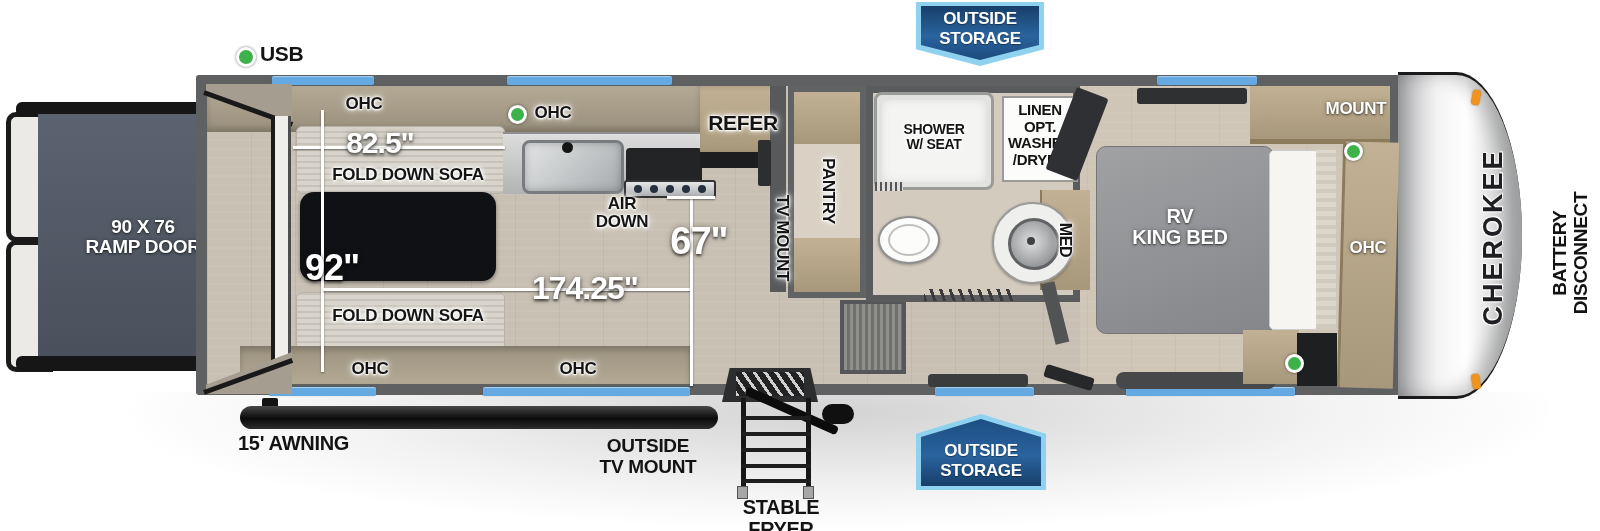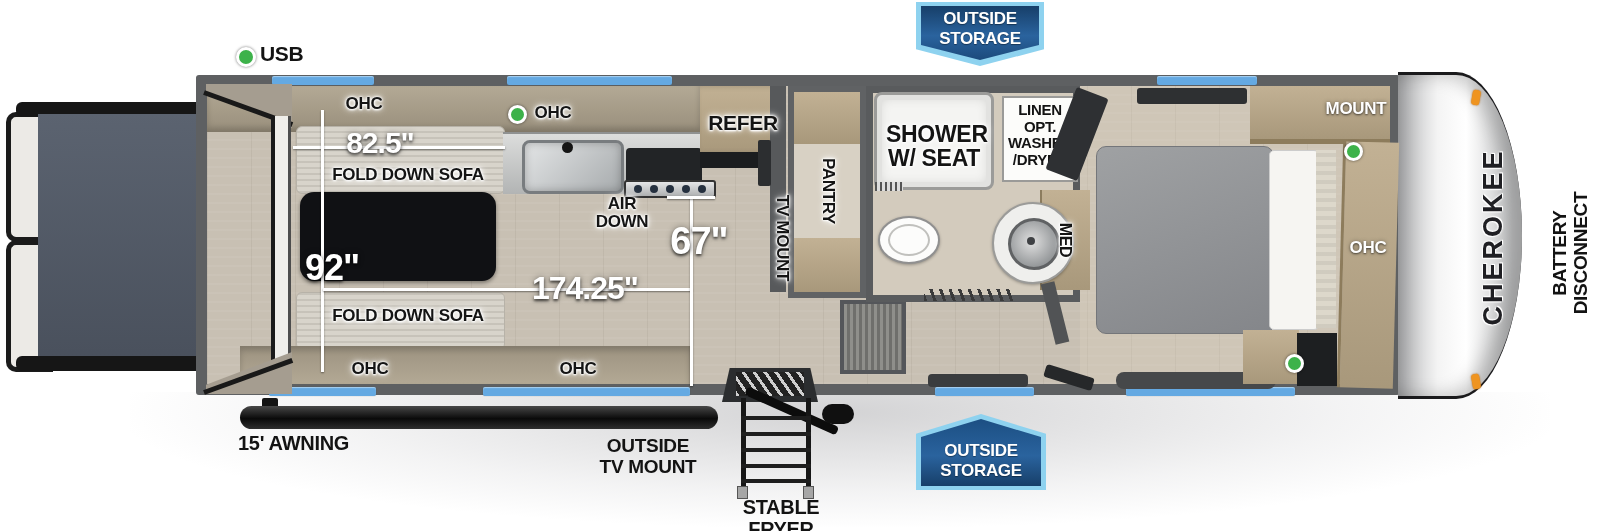--- a/index.html
+++ b/index.html
@@ -37,20 +37,22 @@
 <div id="stage">
 
   <div class="abs" style="left:130px;top:392px;width:1420px;height:135px;
               background:radial-gradient(ellipse at 50% 15%,rgba(110,110,115,.30),rgba(160,160,165,.12) 50%,transparent 72%);"></div>
 
   <div class="abs" style="left:6px;top:112px;width:42px;height:120px;background:#eceae6;border:5px solid #1b1b1b;border-right:none;border-radius:10px 0 0 10px;"></div>
   <div class="abs" style="left:6px;top:240px;width:42px;height:122px;background:#eceae6;border:5px solid #1b1b1b;border-right:none;border-radius:10px 0 0 10px;"></div>
   <div class="abs" style="left:16px;top:102px;width:186px;height:15px;background:#161616;border-radius:6px 0 0 6px;"></div>
   <div class="abs" style="left:38px;top:114px;width:162px;height:252px;background:linear-gradient(180deg,#5b6370,#49505c);"></div>
   <div class="abs" style="left:16px;top:356px;width:186px;height:15px;background:#161616;border-radius:6px 0 0 6px;"></div>
+  <div class="abs wlbl" style="left:58px;top:217px;width:170px;font-size:19px;">90 X 76
+RAMP DOOR</div>
 
   <div class="abs" style="left:196px;top:75px;width:1204px;height:320px;box-sizing:border-box;border:11px solid #5e6062;border-radius:3px;
               background:#c8c0b3;
               background-image:repeating-linear-gradient(90deg,rgba(90,80,65,.08) 0 1px,transparent 1px 44px),
                                repeating-linear-gradient(0deg,rgba(255,255,255,.05) 0 2px,transparent 2px 9px);"></div>
   <div class="abs" style="left:1080px;top:86px;width:309px;height:298px;background:rgba(228,216,196,.25);"></div>
 
   <div class="abs" style="left:1398px;top:72px;width:124px;height:327px;box-sizing:border-box;
               border-top:3px solid #1a1a1c;border-bottom:3px solid #1a1a1c;
               border-radius:0 66px 66px 0 / 0 164px 164px 0;
@@ -158,24 +160,26 @@
 
   <div class="abs dot" style="left:508px;top:105px;width:13px;height:13px;"></div>
   <div class="abs lbl" style="left:527px;top:104px;width:52px;font-size:17px;">OHC</div>
   <div class="abs lbl" style="left:579px;top:195px;width:86px;font-size:17px;">AIR
 DOWN</div>
   <div class="abs lbl" style="left:704px;top:112px;width:78px;font-size:21px;">REFER</div>
 
   <div class="abs lbl" style="left:731px;top:228px;width:100px;height:20px;transform:rotate(90deg);font-size:17px;">TV MOUNT</div>
   <div class="abs lbl" style="left:782px;top:181px;width:90px;height:20px;transform:rotate(90deg);font-size:17px;">PANTRY</div>
 
-  <div class="abs lbl" style="left:886px;top:122px;width:96px;font-size:23px;">SHOWER
+  <div class="abs lbl" style="left:886px;top:122px;width:96px;font-size:14px;">SHOWER
 W/ SEAT</div>
   <div class="abs lbl" style="left:1036px;top:231px;width:56px;height:18px;transform:rotate(90deg);font-size:16px;">MED</div>
 
+  <div class="abs wlbl" style="left:1110px;top:206px;width:140px;font-size:20px;">RV
+KING BED</div>
   <div class="abs wlbl" style="left:1318px;top:100px;width:76px;font-size:17px;">MOUNT</div>
   <div class="abs wlbl" style="left:1342px;top:239px;width:52px;font-size:17px;">OHC</div>
   <div class="abs dot" style="left:1344px;top:142px;width:13px;height:13px;"></div>
   <div class="abs dot" style="left:1285px;top:354px;width:13px;height:13px;"></div>
 
   <div class="abs" style="left:722px;top:368px;width:96px;height:34px;background:#2b2d2f;clip-path:polygon(8% 0,92% 0,100% 100%,0 100%);"></div>
   <div class="abs" style="left:736px;top:372px;width:68px;height:24px;background:repeating-linear-gradient(55deg,#cfcfcf 0 3px,#222 3px 9px);"></div>
 
   <div class="abs dot" style="left:236px;top:47px;width:14px;height:14px;"></div>
   <div class="abs blk" style="left:260px;top:42px;width:60px;font-size:21px;text-align:left;">USB</div>

